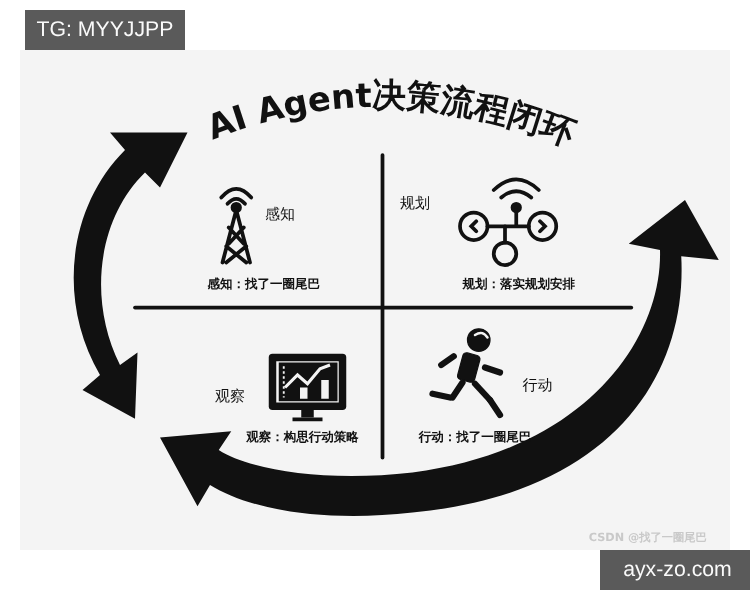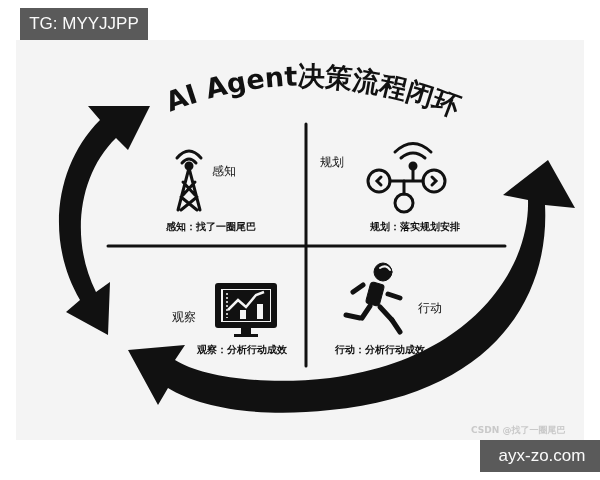--- a/index.html
+++ b/index.html
@@ -87,20 +87,20 @@
   </text>
 </svg>
 
 <div class="label" style="left:212px;top:163px;">感知</div>
 <div class="caption" style="left:166px;top:220px;">感知：找了一圈尾巴</div>
 
 <div class="label" style="left:320px;top:154px;">规划</div>
 <div class="caption" style="left:370px;top:220px;">规划：落实规划安排</div>
 
 <div class="label" style="left:172px;top:285px;margin-top:24px;">观察</div>
-<div class="caption" style="left:197px;top:343px;">观察：分析行动成效</div>
+<div class="caption" style="left:197px;top:343px;">观察：构思行动策略</div>
 
 <div class="label" style="left:418px;top:300px;">行动</div>
-<div class="caption" style="left:335px;top:343px;">行动：分析行动成效</div>
+<div class="caption" style="left:335px;top:343px;">行动：找了一圈尾巴</div>
 
 <div class="watermark">CSDN @找了一圈尾巴</div>
 <div class="badge badge-top">TG: MYYJJPP</div>
 <div class="badge badge-bottom">ayx-zo.com</div>
 
 </body></html>

